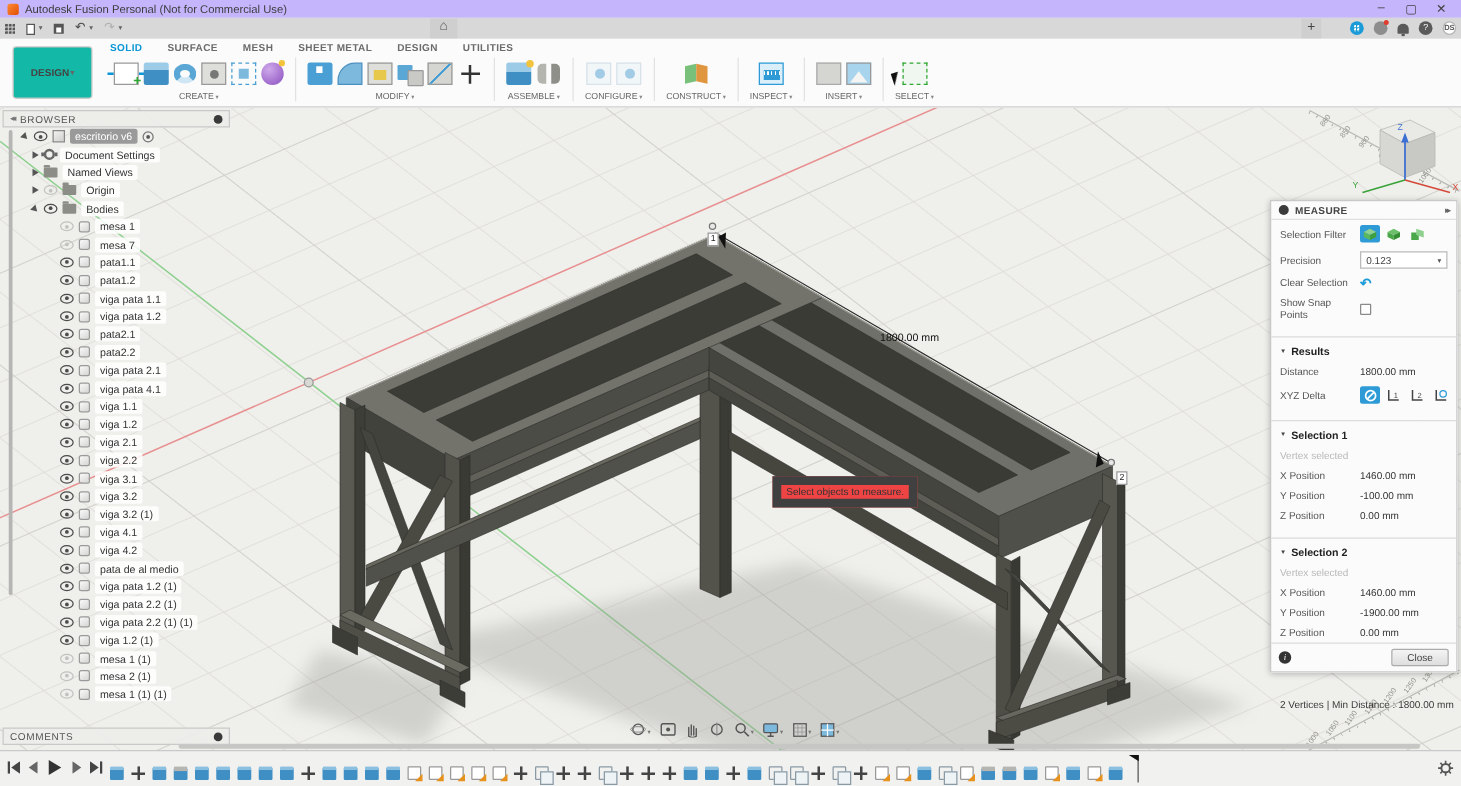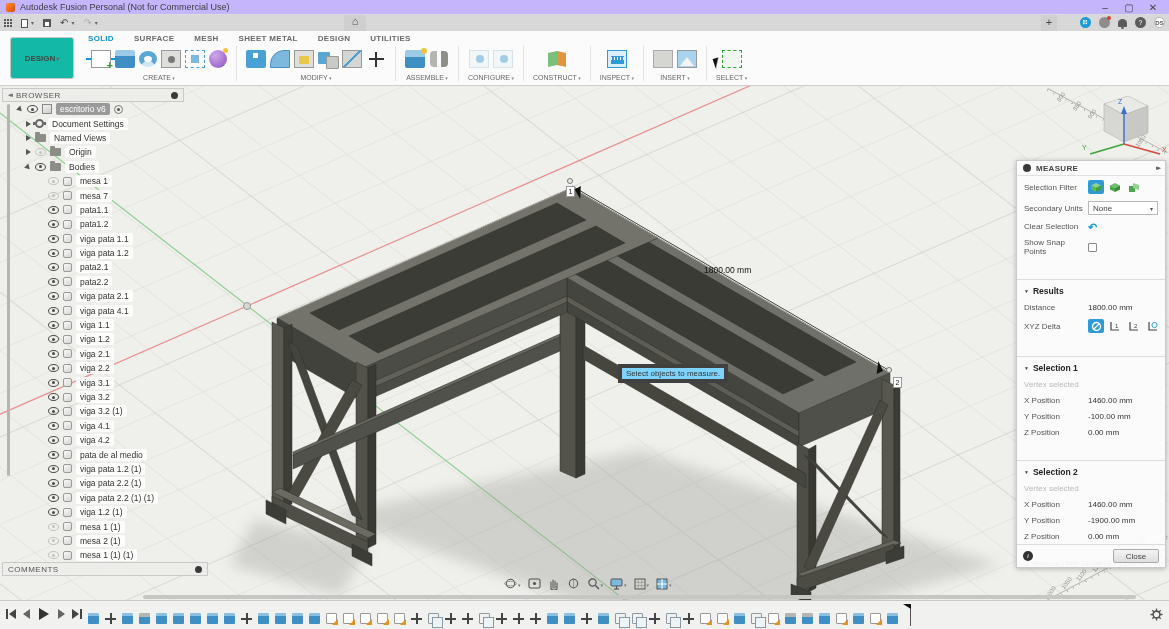--- a/index.html
+++ b/index.html
@@ -110,53 +110,53 @@
 .gearico{width:9px;height:9px;border:2px solid #666;border-radius:50%;position:relative;margin-right:4px;flex:0 0 9px}
 .gearico::after{content:"";position:absolute;left:-4px;top:1px;width:13px;height:3px;background:linear-gradient(90deg,#666 2px,transparent 2px,transparent 11px,#666 11px)}
 .bodyico{width:9px;height:9px;border:1px solid #9a9a9a;border-radius:2px;background:linear-gradient(145deg,#fafafa,#d5d5d3);margin-right:4px;flex:0 0 9px}
 .rootcube{width:10px;height:10px;border:1px solid #888;background:linear-gradient(145deg,#f2f2f0,#cfcfcc);margin-right:4px;flex:0 0 10px}
 .chip{background:rgba(255,255,255,.85);padding:0 4px;border-radius:2px;white-space:nowrap;line-height:12px}
 .chip.dark{background:#9a9a9a;color:#fff}
 .radio{width:9px;height:9px;border:1px solid #777;border-radius:50%;position:relative;margin-left:4px}
 .radio::after{content:"";position:absolute;left:2.5px;top:2.5px;width:3px;height:3px;border-radius:50%;background:#555}
 .ind1{padding-left:14px}.ind2{padding-left:22px}.ind3{padding-left:46px}
 .vscroll{position:absolute;left:7px;top:18px;width:3px;height:372px;background:#b5b5b3;border-radius:2px;z-index:21}
-.comments{position:absolute;left:2px;top:476px;width:206px;z-index:20}
+.comments{position:absolute;left:2px;top:496px;width:182px;z-index:20}
 
 
 .measure{position:absolute;left:1016px;top:74px;width:150px;background:rgba(252,252,252,.94);border:1px solid #c9c9c9;box-shadow:0 1px 5px rgba(0,0,0,.25);z-index:25;font-size:8px;color:#444}
 .m-head{height:15px;display:flex;align-items:center;padding:0 6px;border-bottom:1px solid #e0e0e0}
 .m-head .mdot{width:8px;height:8px;border-radius:50%;background:#3a3a3a;margin-right:5px}
 .m-head .mt{font-weight:bold;font-size:8px;color:#444;letter-spacing:.3px}
 .m-head .mcoll{margin-left:auto;font-size:7px;color:#666;letter-spacing:-2px}
 .m-row{display:flex;align-items:center;padding:4px 7px 3px 7px}
 .m-row .lab{width:64px;flex:0 0 64px;color:#555}
 .m-row .val{color:#333}
 .m-row .dim-gray{color:#b9b9b7}
 .m-sel{display:flex;gap:3px}
 .fbtn{width:16px;height:14px;display:flex;align-items:center;justify-content:center;border-radius:2px}
 .fbtn.sel{background:#2e9bd6}
 .selbox{height:14px;border:1px solid #b9b9b9;background:#fff;display:flex;align-items:center;justify-content:space-between;padding:0 4px;width:72px}
 .selbox::after{content:"▾";font-size:6px;color:#555}
 .undo-arrow{color:#1b9bd7;font-size:11px;font-weight:bold;line-height:8px}
 .checkbox{width:9px;height:9px;border:1px solid #8a8a8a;background:#fff;border-radius:1px}
-.m-sec{border-top:1px solid #dcdcdc;margin-top:20px;padding-top:3px}
+.m-sec{border-top:1px solid #dcdcdc;margin-top:10px;padding-top:3px}
 .m-sechead{display:flex;align-items:center;padding:3px 7px;font-weight:bold;font-size:8.5px;color:#222}
 .m-sechead::before{content:"▼";font-size:5px;margin-right:4px;color:#444}
 .m-foot{border-top:1px solid #dcdcdc;display:flex;align-items:center;padding:4px 6px}
 .info-i{width:10px;height:10px;border-radius:50%;background:#333;color:#fff;font-size:7px;font-style:italic;font-family:"Liberation Serif",serif;text-align:center;line-height:10px}
 .close-btn{margin-left:auto;width:46px;height:14px;background:linear-gradient(#f4f4f4,#dedede);border:1px solid #aaa;border-radius:2px;font-size:8px;color:#444;text-align:center;line-height:13px}
 
 
 .navbar{position:absolute;left:504px;top:491px;display:flex;align-items:center;gap:7px;z-index:15}
 .nbtn{display:flex;align-items:center;gap:1px;color:#555}
 .nbtn svg{display:block}
 .nbtn .c::after{content:"▾";font-size:5px;color:#777}
 .statusline{position:absolute;right:6px;top:473px;font-size:8px;font-weight:normal;color:#3a3a3a;z-index:15}
-.tooltip{position:absolute;left:618px;top:278px;background:#7dd3fc;border:4px solid #404040;padding:1px 4px;font-size:8px;color:#333;z-index:15;white-space:nowrap}
+.tooltip{position:absolute;left:618px;top:295px;background:#ef4444;border:7px solid #404040;padding:1px 4px;font-size:8px;color:#333;z-index:15;white-space:nowrap}
 .dimlabel{position:absolute;left:704px;top:179px;font-size:8.5px;color:#111;z-index:14;white-space:nowrap}
 .hscroll{position:absolute;left:143px;top:509px;width:993px;height:4px;background:#c6c6c4;border-radius:2px;z-index:15}
 
 
 .mk-circle{position:absolute;width:6px;height:6px;border-radius:50%;background:#e8e8e6;border:1px solid #777;z-index:16}
 .mk-flag{position:absolute;width:9px;height:11px;background:#fff;border:1px solid #999;font-size:7px;color:#222;text-align:center;line-height:10px;z-index:16}
 .mk-arrow{position:absolute;width:0;height:0;z-index:16}
 
 
 .rline{position:absolute;height:3px;border-top:1px solid #b9b9b5;background:repeating-linear-gradient(90deg,#b9b9b5 0 1px,transparent 1px 7px);transform-origin:left top;z-index:5}
@@ -642,23 +642,23 @@
         </span>
         <span class="fbtn">
           <svg width="12" height="11">
               <rect x="1" y="4" width="6" height="6" fill="#4aa84a"></rect>
               <polygon points="5,1 11,3 11,8 5,6" fill="#8fd18f"></polygon>
             </svg>
         </span>
       </span>
     </div>
     <div class="m-row">
-      <span class="lab">Secondary Units</span>
+      <span class="lab">Precision</span>
       <span class="selbox">
-          <span>None</span>
+          <span>0.123</span>
         </span>
     </div>
     <div class="m-row">
       <span class="lab">Clear Selection</span>
       <span class="undo-arrow">↶</span>
     </div>
     <div class="m-row">
       <span class="lab">Show Snap Points</span>
       <span class="checkbox"></span>
     </div>

